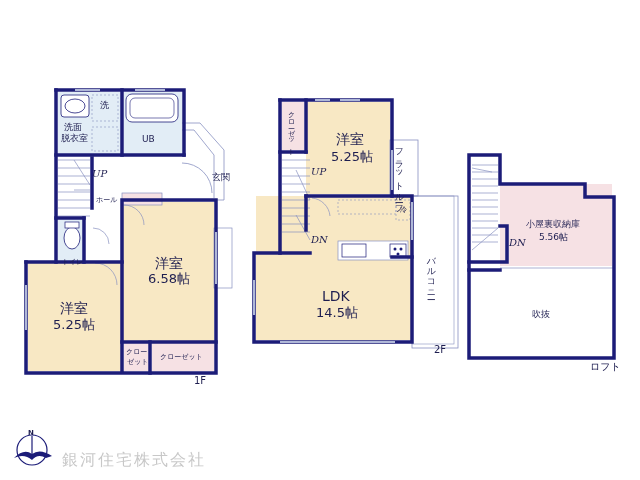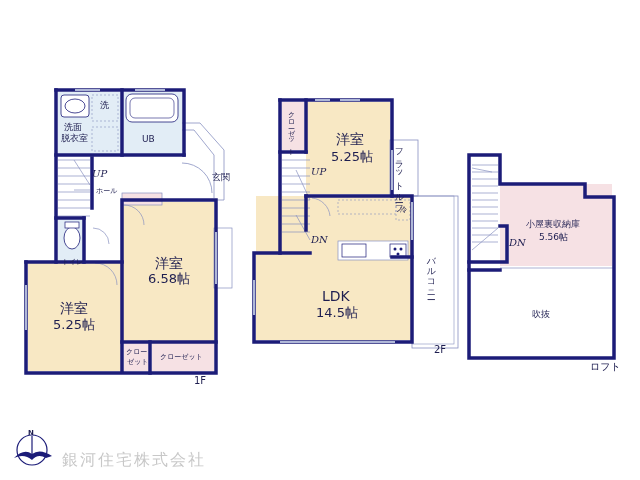--- a/index.html
+++ b/index.html
@@ -174,21 +174,21 @@
     <line x1="32" y1="436" x2="32" y2="455" stroke="#1c1c78" stroke-width="1.2"></line>
     <path d="M14,458 Q24,448 32,454 Q40,448 52,456 L46,458 Q38,453 32,460 Q24,453 14,458 Z" fill="#1c1c78"></path>
   </g>
 </svg>
 
 <div class="lbl small" style="left:100px;top:100px;">洗</div>
 <div class="lbl small" style="left:64px;top:122px;">洗面</div>
 <div class="lbl small" style="left:61px;top:133px;">脱衣室</div>
 <div class="lbl small" style="left:142px;top:134px;">UB</div>
 <div class="lbl small" style="left:164px;top:172px;margin-left:48px;">玄関</div>
-<div class="lbl tiny" style="left:96px;top:187px;">ホール</div>
+<div class="lbl tiny" style="left:96px;top:196px;">ホール</div>
 <div class="lbl ital" style="left:92px;top:168px;">UP</div>
 <div class="lbl tiny" style="left:62px;top:250px;margin-top:8px;">トイレ</div>
 <div class="lbl room-name" style="left:155px;top:255px;">洋室</div>
 <div class="lbl room-size" style="left:148px;top:272px;">6.58帖</div>
 <div class="lbl room-name" style="left:60px;top:300px;">洋室</div>
 <div class="lbl room-size" style="left:53px;top:318px;">5.25帖</div>
 <div class="lbl tiny" style="left:126px;top:348px;">クロー</div>
 <div class="lbl tiny" style="left:127px;top:358px;">ゼット</div>
 <div class="lbl tiny" style="left:160px;top:353px;">クローゼット</div>
 <div class="floor" style="left:194px;top:375px;">1F</div>

